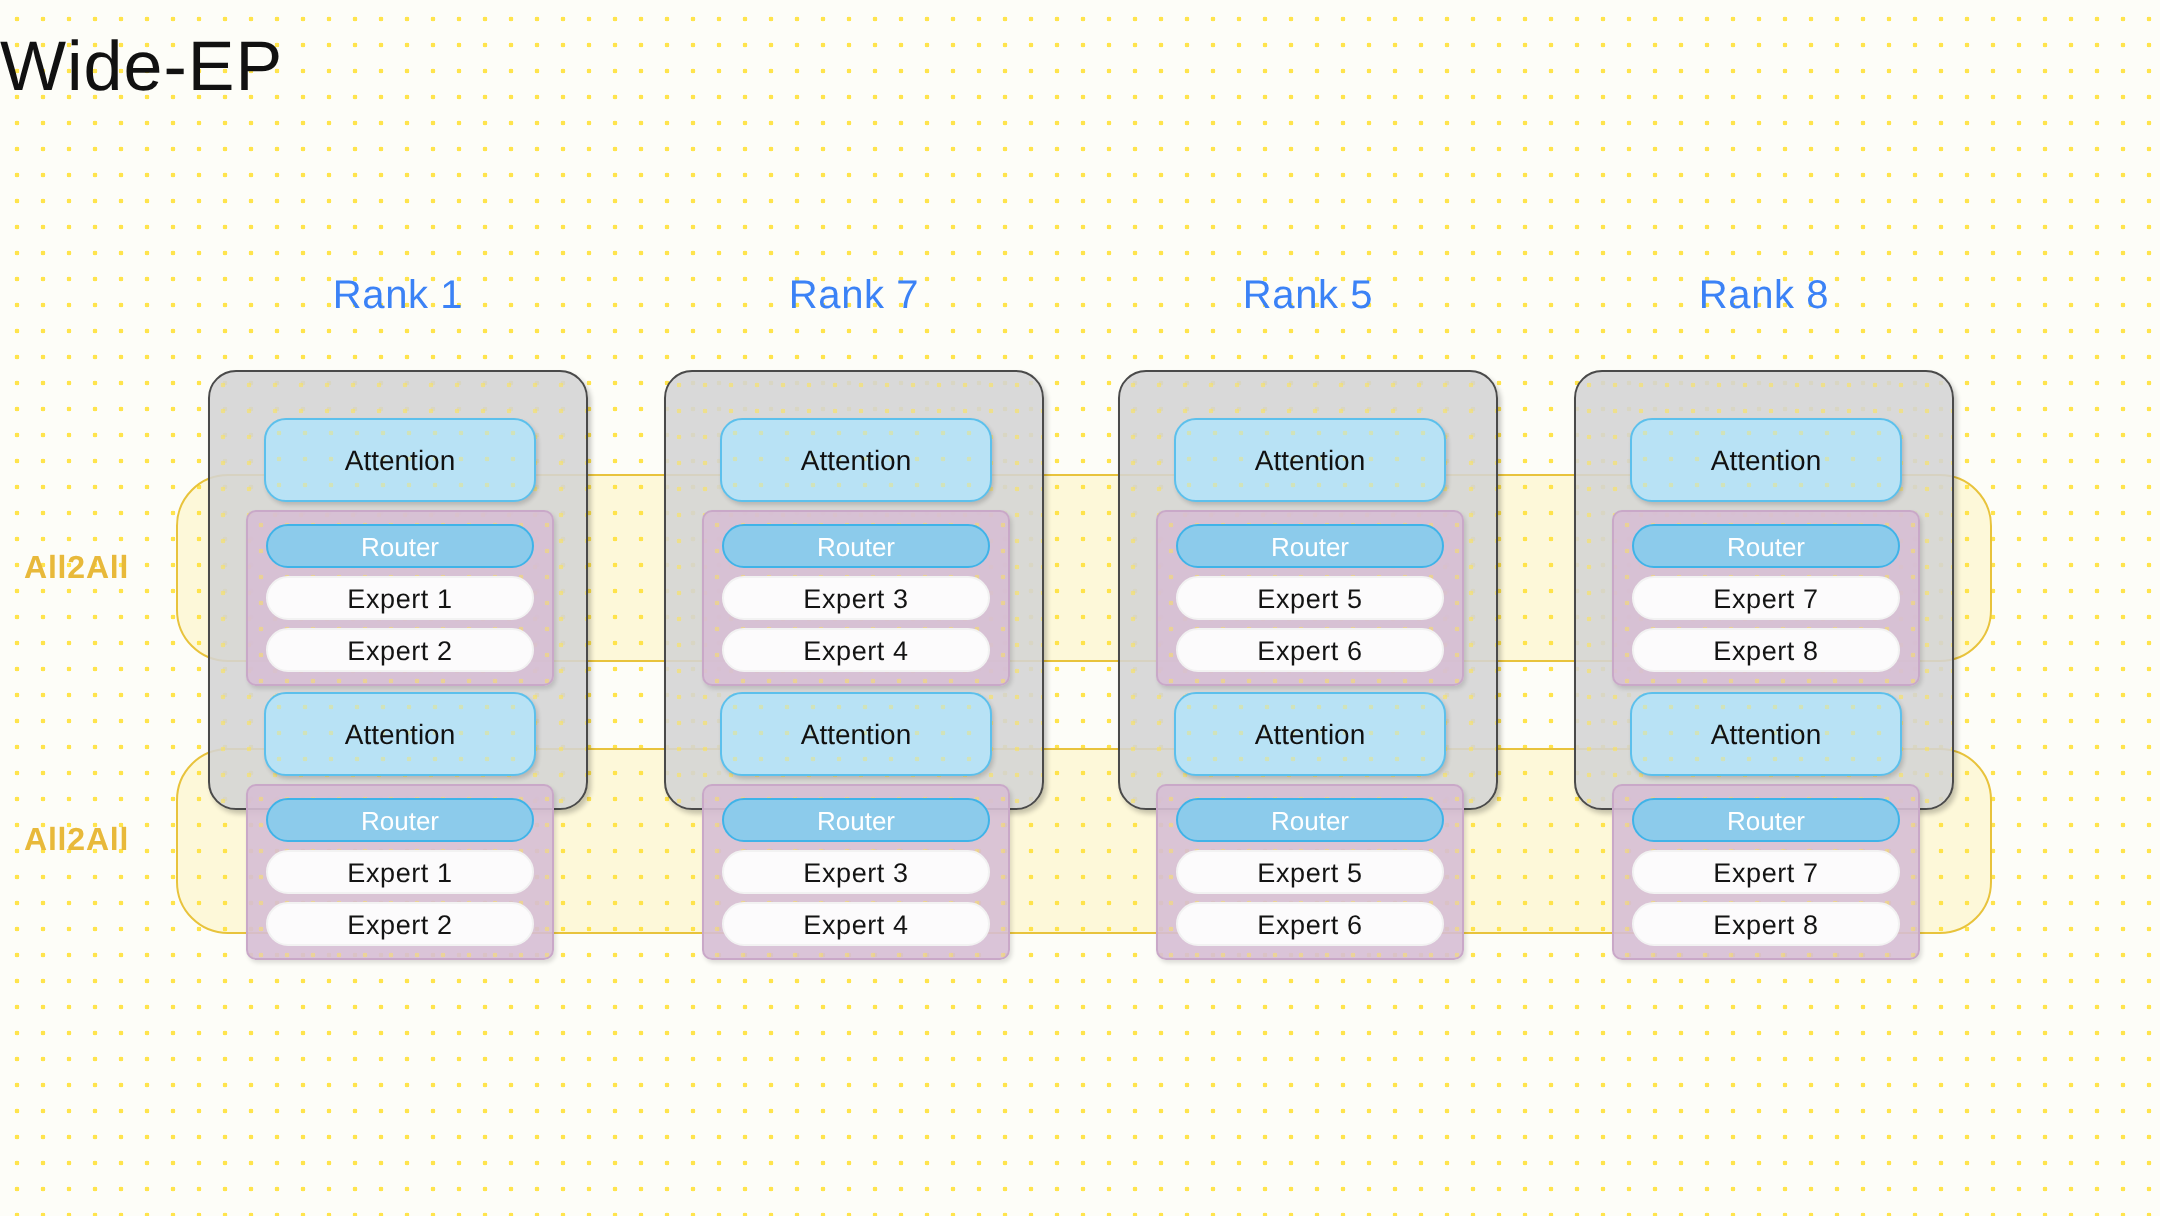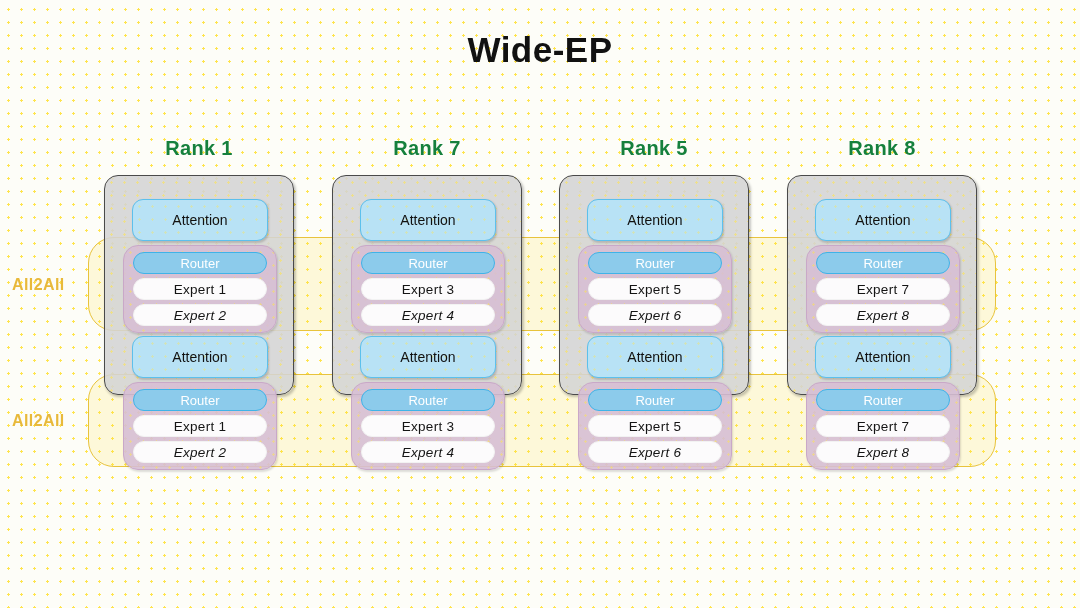--- a/index.html
+++ b/index.html
@@ -18,26 +18,24 @@
     background-position: 2px 3px;
     position: relative;
   }
 
   
   #title {
     position: absolute;
     left: 0;
     top: 14px;
     width: 1080px;
-    text-align: center;
     font-size: 35px;
-    font-weight: bold;
+    font-weight: normal;
     color: #111111;
     letter-spacing: 0.5px;
-    margin-top: 16px;
   }
 
   
   .all2all-band {
     position: absolute;
     border: 1.3px solid #e8c33c;
     border-radius: 26px;
     background-color: rgba(255, 226, 66, 0.17);
     box-sizing: border-box;
   }
@@ -55,28 +53,28 @@
     position: absolute;
     width: 190px;
   }
   .rank-title {
     position: absolute;
     top: -36px;
     left: 0;
     width: 190px;
     text-align: center;
     font-size: 20px;
-    font-weight: bold;
-    color: #15803d;
+    font-weight: normal;
+    color: #3b82f6;
     letter-spacing: 0.3px;
   }
   .rank-box {
     position: absolute;
     left: 0;
-    top: 2px;
+    top: 12px;
     width: 190px;
     height: 220px;
     box-sizing: border-box;
     border: 1.6px solid #4a4a4a;
     border-radius: 14px;
     background-color: rgba(212, 212, 212, 0.88);
     background-image: radial-gradient(circle, rgba(255,228,77,0.55) 1.1px, transparent 1.3px);
     background-size: 13px 13px;
     box-shadow: 1.5px 2px 2.5px rgba(0,0,0,0.22);
     overflow: visible;
@@ -101,21 +99,21 @@
     box-shadow: 1px 1.5px 2px rgba(0,0,0,0.16);
   }
 
   .moe-group {
     position: absolute;
     left: 18px;
     width: 154px;
     height: 88px;
     box-sizing: border-box;
     border: 1.5px solid #c9a8c8;
-    border-radius: 15px;
+    border-radius: 5px;
     background-color: rgba(214, 190, 212, 0.9);
     background-image: radial-gradient(circle, rgba(255,228,77,0.45) 1.1px, transparent 1.3px);
     background-size: 13px 13px;
     box-shadow: 1px 1.5px 2px rgba(0,0,0,0.13);
   }
 
   .router {
     position: absolute;
     left: 9px;
     top: 6px;
@@ -142,21 +140,21 @@
     border-radius: 11px;
     background-color: #fcfbfc;
     display: flex;
     align-items: center;
     justify-content: center;
     font-size: 13.5px;
     color: #141414;
     letter-spacing: 0.3px;
   }
   .expert.e1 { top: 32px; }
-  .expert.e2 { top: 58px; font-style: italic; }
+  .expert.e2 { top: 58px; }
 </style>
 </head>
 <body>
 
 <div id="title">Wide-EP</div>
 
 <div id="bands-layer">
     <div class="all2all-band" style="left: 88px; top: 237px; width: 908px; height: 94px;"></div>
     <div class="all2all-label" style="left: 12px; top: 276px;">All2All</div>
     <div class="all2all-band" style="left: 88px; top: 374px; width: 908px; height: 93px;"></div>

